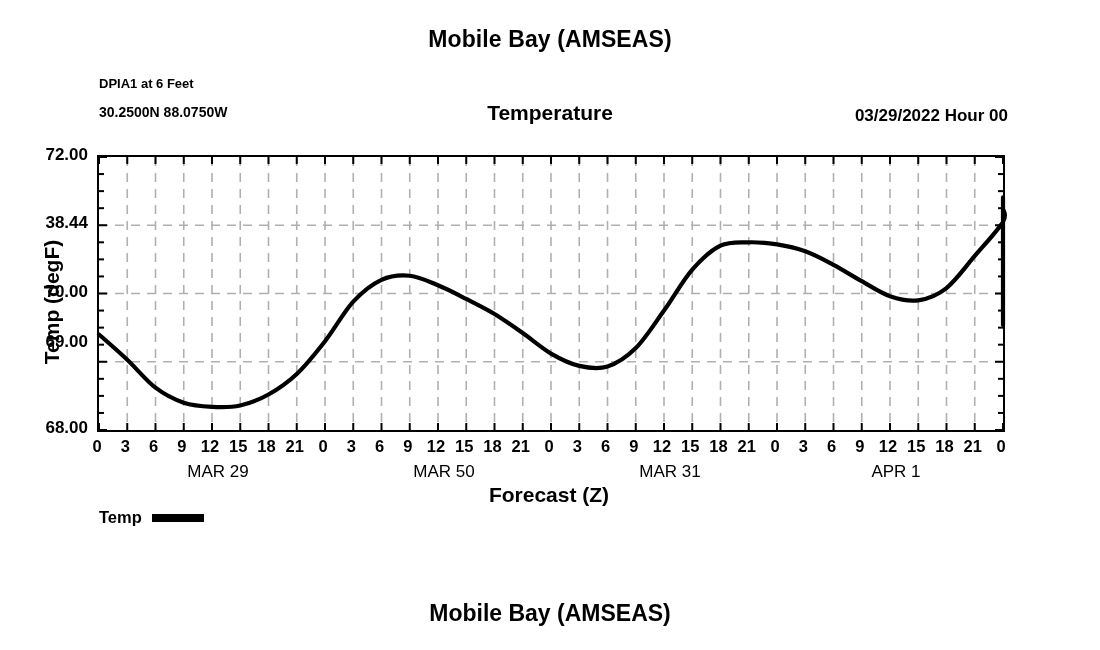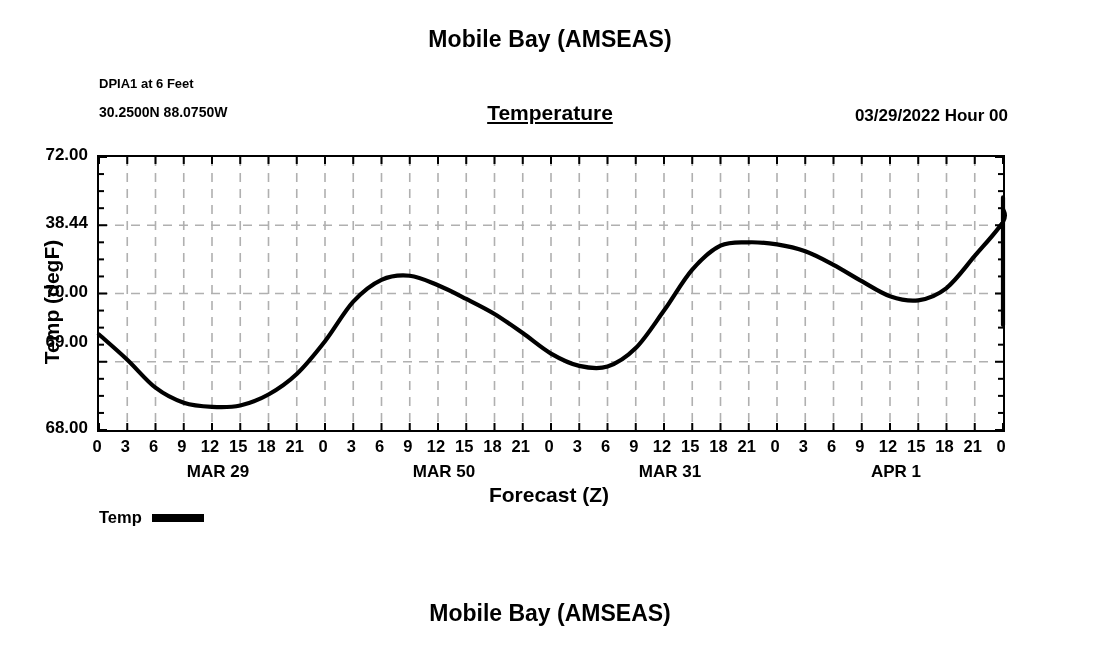--- a/index.html
+++ b/index.html
@@ -29,21 +29,21 @@
     top:76px;left:99px;
     font-size:13px;font-weight:bold;
   }
   #coords-line{
     top:104px;left:99px;
     font-size:14px;font-weight:bold;
   }
   #subtitle{
     top:101px;left:0;width:1100px;
     text-align:center;
-    font-size:21px;font-weight:bold;text-decoration:underline;
+    font-size:21px;font-weight:bold;
   }
   #runtime{
     top:106px;right:92px;
     font-size:17px;font-weight:bold;
     white-space:nowrap;
   }
 
   
   #plot-frame{
     left:97px;top:155px;
@@ -74,21 +74,21 @@
   #xlabels{left:97px;top:437px;width:904px;height:22px;}
   .xtick-txt{
     position:absolute;top:0;
     font-size:16.5px;font-weight:bold;
     transform:translateX(-50%);
     white-space:nowrap;
   }
   #xdaylabels{left:97px;top:462px;width:904px;height:24px;}
   .xday-txt{
     position:absolute;top:0;
-    font-size:17px;font-weight:bold;
+    font-size:17px;font-weight:normal;
     transform:translateX(-50%);
     white-space:nowrap;
     padding-left:16px;
   }
   #xaxis-title{
     left:97px;top:483px;width:904px;
     text-align:center;
     font-size:21px;font-weight:bold;
   }
 

